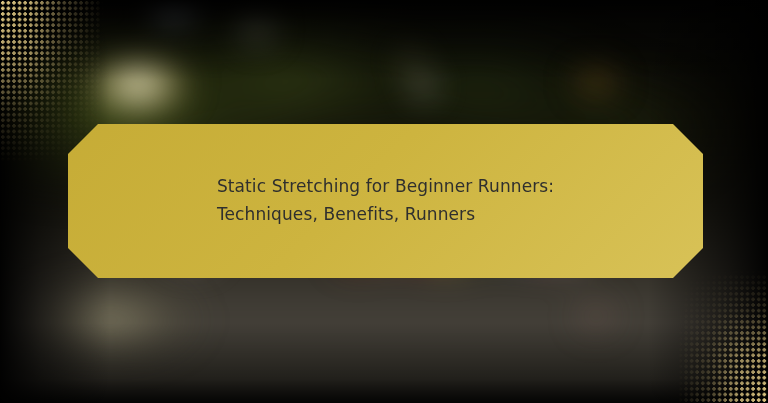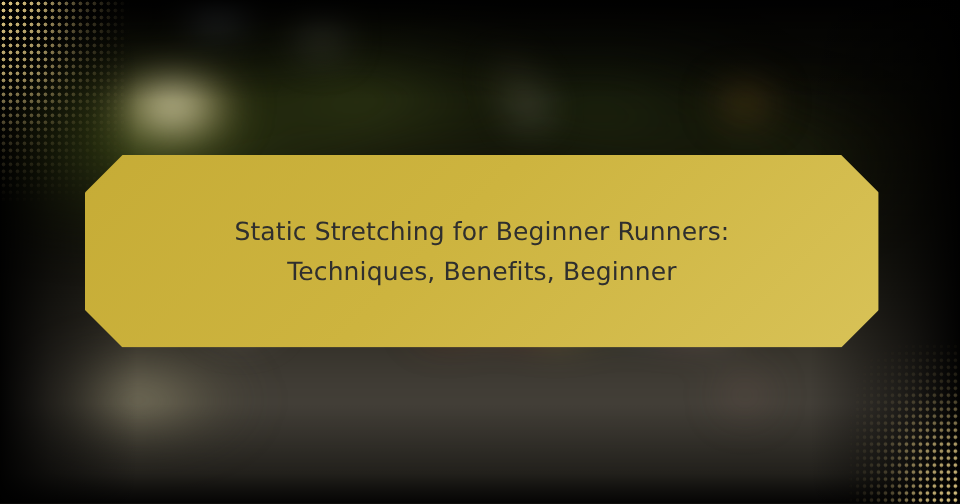--- a/index.html
+++ b/index.html
@@ -151,23 +151,22 @@
     display: flex;
     flex-direction: column;
     align-items: center;
     justify-content: center;
     box-sizing: border-box;
     padding: 0 48px;
   }
 
   .title-text {
     margin: 0;
-    text-align: center;
     color: #2f2f2e;
-    font-size: 20px;
+    font-size: 17px;
     font-weight: 400;
     line-height: 1.62;
     letter-spacing: 0.1px;
     font-family: "DejaVu Sans", sans-serif;
   }
   .title-line {
     display: block;
   }
 </style>
 </head>
@@ -182,17 +181,17 @@
     <div class="photo-layer bg-figures"></div>
   </div>
   <div class="bg-vignette"></div>
 
   <div class="dots dots-tl"></div>
   <div class="dots dots-br"></div>
 
   <div class="title-card">
     <h1 class="title-text">
       <span class="title-line">Static Stretching for Beginner Runners:</span>
-      <span class="title-line">Techniques, Benefits, Beginner</span>
+      <span class="title-line">Techniques, Benefits, Runners</span>
     </h1>
   </div>
 
 </div>
 
 </body></html>

